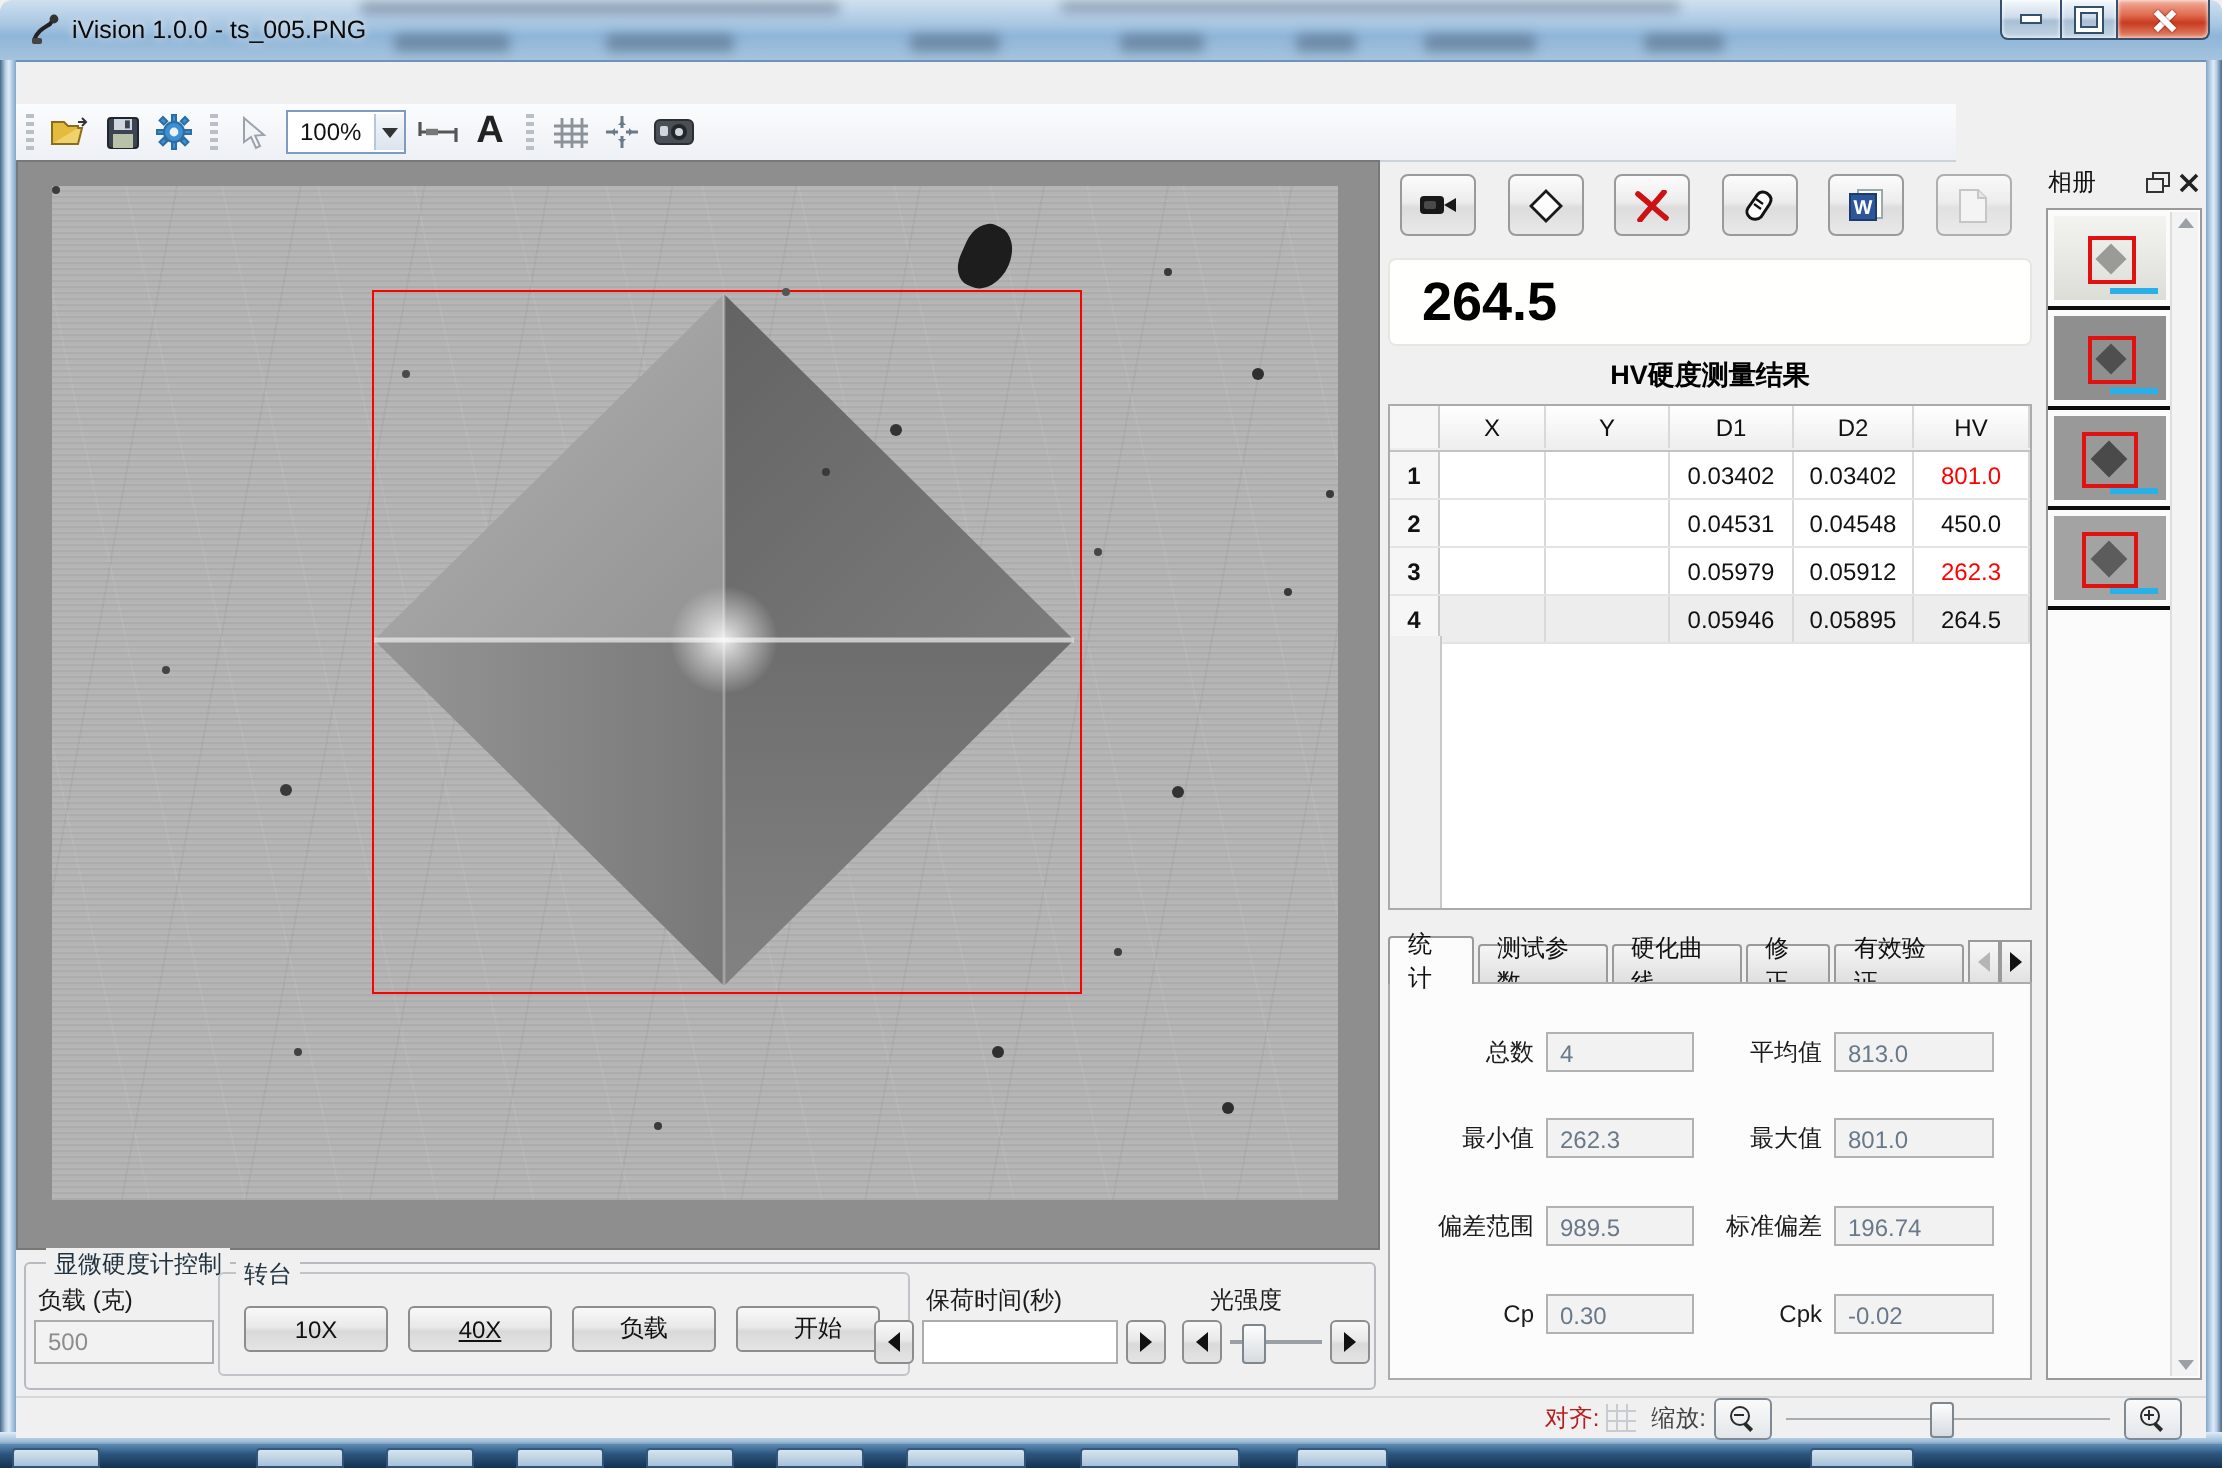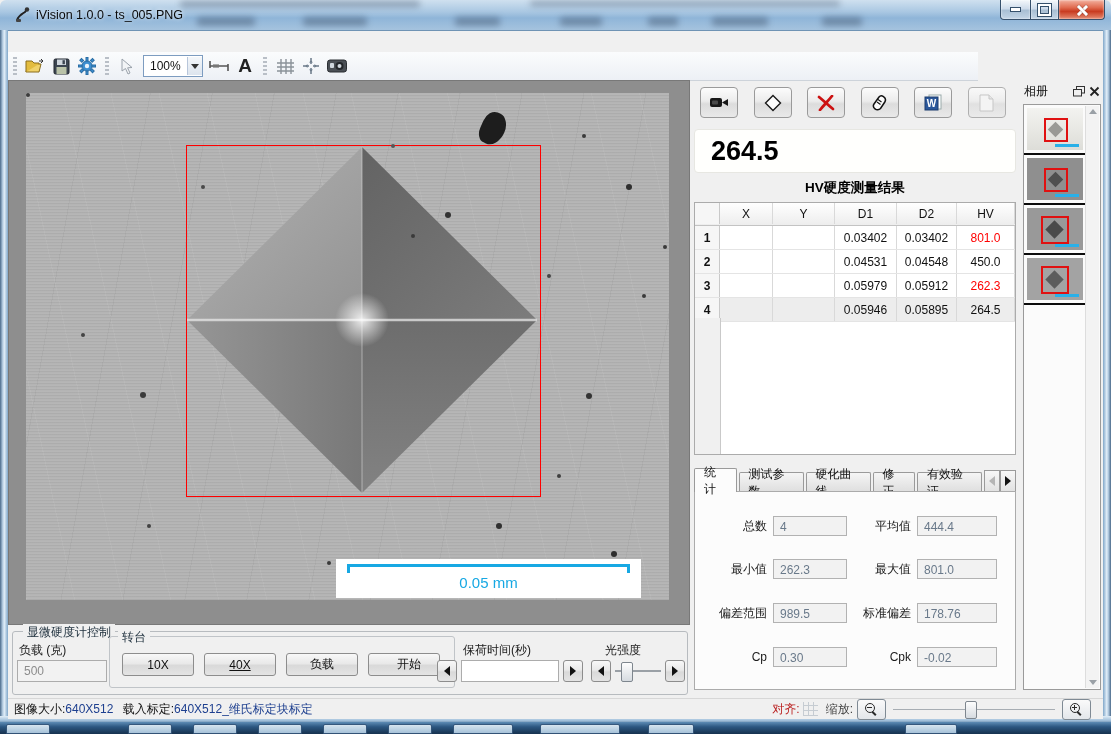--- a/index.html
+++ b/index.html
@@ -296,24 +296,20 @@
         <polygon points="336,54 511,227 336,227" fill="url(#gTR)"></polygon>
         <polygon points="336,227 511,227 336,400" fill="url(#gBR)"></polygon>
         <polygon points="161,227 336,227 336,400" fill="url(#gBL)"></polygon>
         <line x1="161" y1="227" x2="511" y2="227" stroke="#e8e8e8" stroke-width="2.4" opacity="0.75"></line>
         <line x1="336" y1="54" x2="336" y2="400" stroke="#dddddd" stroke-width="1.4" opacity="0.4"></line>
         <circle cx="336" cy="227" r="27" fill="url(#glow)"></circle>
       </svg>
       <div class="roi"></div>
       <div class="blob"></div>
       <div class="specks"></div>
-      <div class="scalebar">
-        <div class="scale-line"></div>
-        <div class="scale-text">0.05 mm</div>
-      </div>
     </div>
   </div>
 
   <div class="ctrl">
     <span class="ctrl-legend">显微硬度计控制</span>
     <span class="lbl" style="left:6px;top:10px;">负载 (克)</span>
     <input class="field" style="position: absolute; left: 4px; top: 28px; width: 90px; height: 22px;" value="500">
     <div class="subgroup">
       <span class="ctrl-legend">转台</span>
       <div class="btn" style="position:absolute;left:12px;top:16px;width:72px;height:23px;">10X</div>
@@ -442,33 +438,33 @@
           <span class="tri-r" style="color:#111;"></span>
         </div>
     </div>
   </div>
 
   <div class="tabpage">
     <div class="srow" style="top:24px;">
       <span class="slabel">总数</span>
       <span class="sfield sf">4</span>
       <span class="slabel r">平均值</span>
-      <span class="sfield sf r">444.4</span>
+      <span class="sfield sf r">813.0</span>
     </div>
     <div class="srow" style="top:67px;">
       <span class="slabel">最小值</span>
       <span class="sfield sf">262.3</span>
       <span class="slabel r">最大值</span>
       <span class="sfield sf r">801.0</span>
     </div>
     <div class="srow" style="top:111px;">
       <span class="slabel">偏差范围</span>
       <span class="sfield sf">989.5</span>
       <span class="slabel r">标准偏差</span>
-      <span class="sfield sf r">178.76</span>
+      <span class="sfield sf r">196.74</span>
     </div>
     <div class="srow" style="top:155px;">
       <span class="slabel">Cp</span>
       <span class="sfield sf">0.30</span>
       <span class="slabel r">Cpk</span>
       <span class="sfield sf r">-0.02</span>
     </div>
   </div>
 
   <div class="album">
@@ -518,24 +514,20 @@
         </div>
       </div>
       <div class="vscroll">
         <span class="vs-up tri-u"></span>
         <span class="vs-dn tri-d"></span>
       </div>
     </div>
   </div>
 
   <div class="statusbar">
-    <span class="info">
-      <span>图像大小:</span><span class="sb-val">640X512</span>
-      <span style="margin-left:6px;">载入标定:</span><span class="sb-val">640X512_维氏标定块标定</span>
-    </span>
     <span class="sb-right">
       <span style="color:#b91c1c;">对齐:</span>
       <span class="aligngrid"></span>
       <span style="color:#444;">缩放:</span>
       <span class="magbtn">
           <span class="mag">
             <span class="lens"></span>
             <span class="handle"></span>
             <span class="sign"></span>
           </span>

